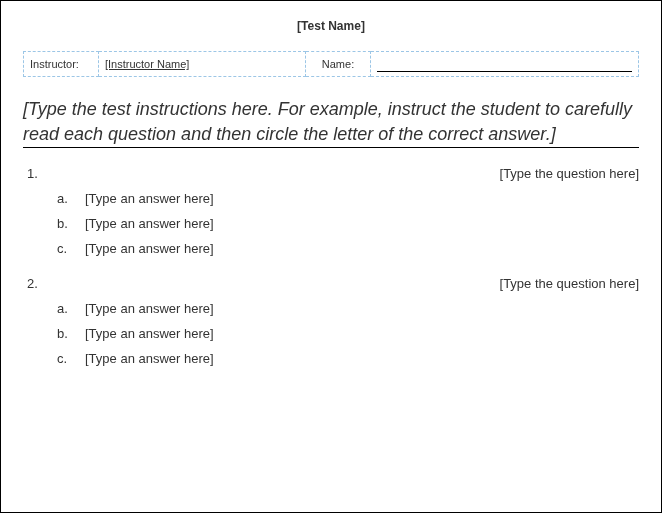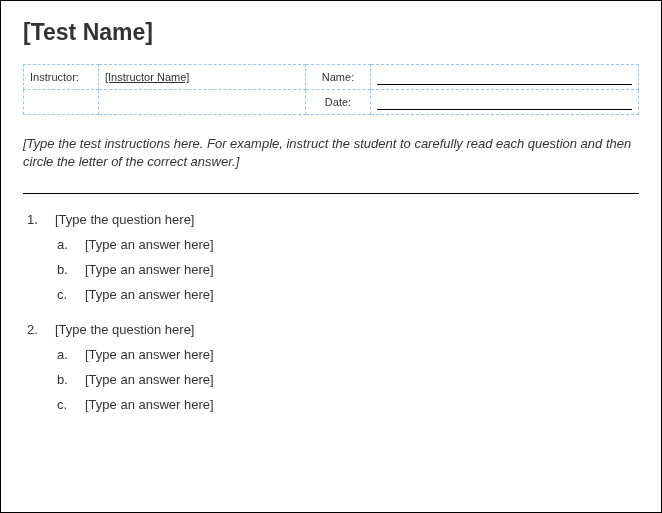--- a/index.html
+++ b/index.html
@@ -8,22 +8,23 @@
     font-size: 13px;
     color: #333;
     background: #fff;
     width: 662px;
     height: 513px;
     border: 1px solid #000;
     padding: 18px 22px;
     overflow: hidden;
   }
   .title {
+    text-align: center;
     font-weight: bold;
-    font-size: 23px;
+    font-size: 12px;
     margin-bottom: 18px;
   }
   .info-table {
     border-collapse: collapse;
     width: 100%;
     margin-bottom: 20px;
   }
   .info-table td {
     border: 1px dashed #9cc6e6;
     padding: 4px 6px;
@@ -36,62 +37,54 @@
   .info-table .lbl2 { width: 65px; text-align: center; }
   .info-table .val-right { }
   .underline-fill {
     border-bottom: 1px solid #000;
     display: block;
     height: 14px;
     margin-top: 2px;
   }
   .instructions {
     font-style: italic;
-    font-size: 13px;
+    font-size: 18px;
     line-height: 1.4;
-    padding-bottom: 22px;
+    padding-bottom: 0;
     border-bottom: 1px solid #000;
     margin-bottom: 18px;
   }
   .questions { padding-left: 4px; }
   .qrow {
     display: flex;
     margin-bottom: 10px;
     font-size: 13px;
   }
   .qnum { width: 28px; flex-shrink: 0; }
-  .qbody { flex: 1; }
+  .qbody { flex: 1; text-align: right; }
   .answers { margin-top: 10px; padding-left: 30px; }
   .arow {
     display: flex;
     margin-bottom: 10px;
     font-size: 13px;
   }
   .aletter { width: 28px; flex-shrink: 0; }
   .qblock { margin-bottom: 20px; }
 </style>
 </head>
 <body>
 
 <div class="title">[Test Name]</div>
 
 <table class="info-table">
   <tbody>
       <tr>
     <td class="lbl">Instructor:</td>
     <td class="val-left">[Instructor Name]</td>
     <td class="lbl2">Name:</td>
-    <td class="val-right">
-          <span class="underline-fill"></span>
-        </td>
-  </tr>
-  <tr>
-    <td class="lbl"></td>
-    <td class="val-left"></td>
-    <td class="lbl2">Date:</td>
     <td class="val-right">
           <span class="underline-fill"></span>
         </td>
   </tr>
 </tbody>
   </table>
 
 <div class="instructions">[Type the test instructions here.  For example, instruct the student to carefully read each question and then circle the letter of the correct answer.]</div>
 
 <div class="questions">

